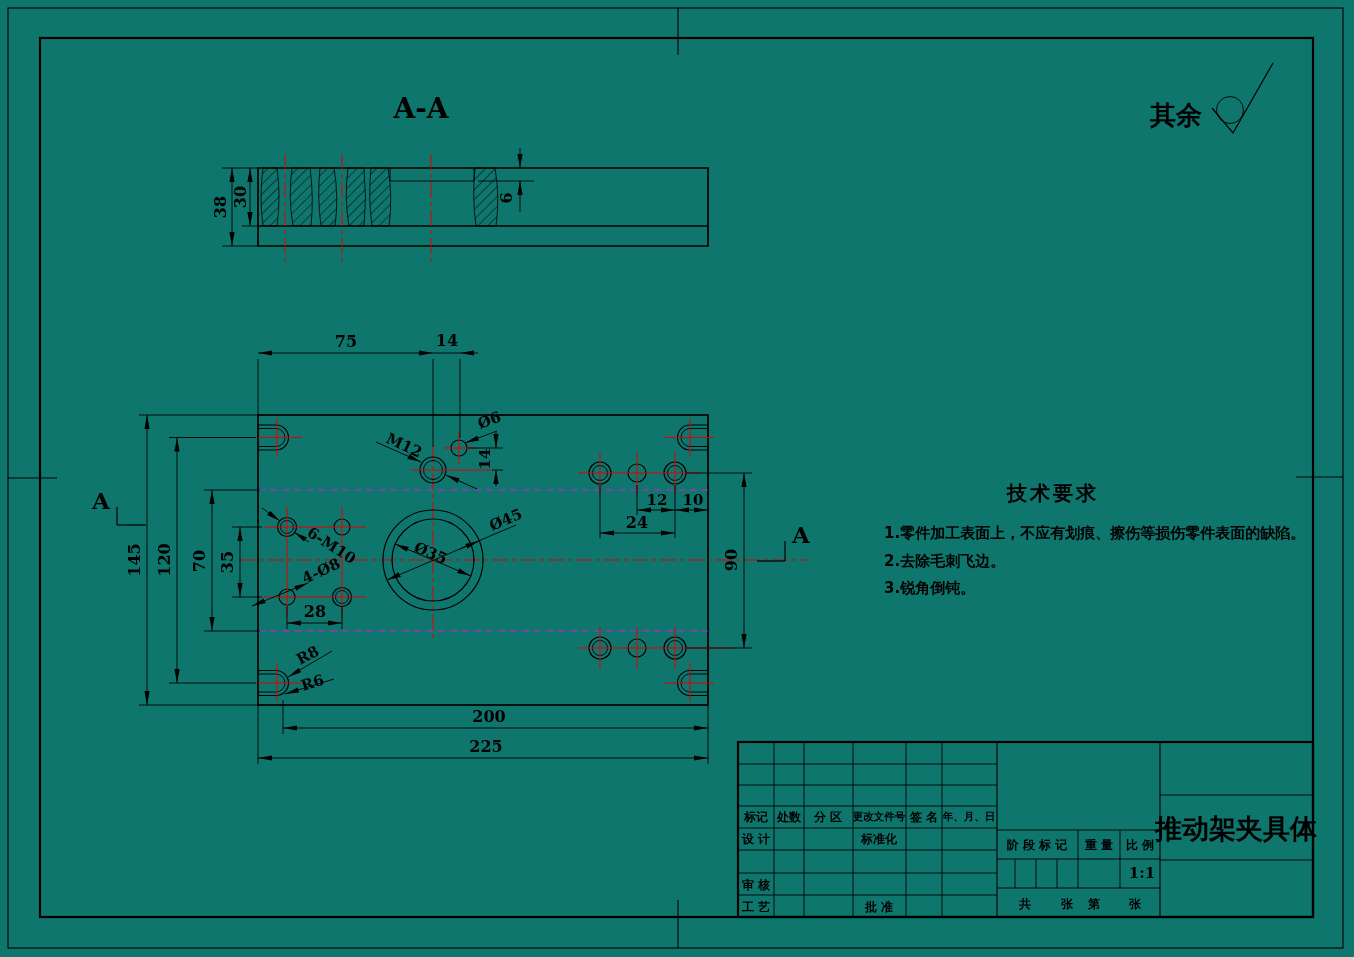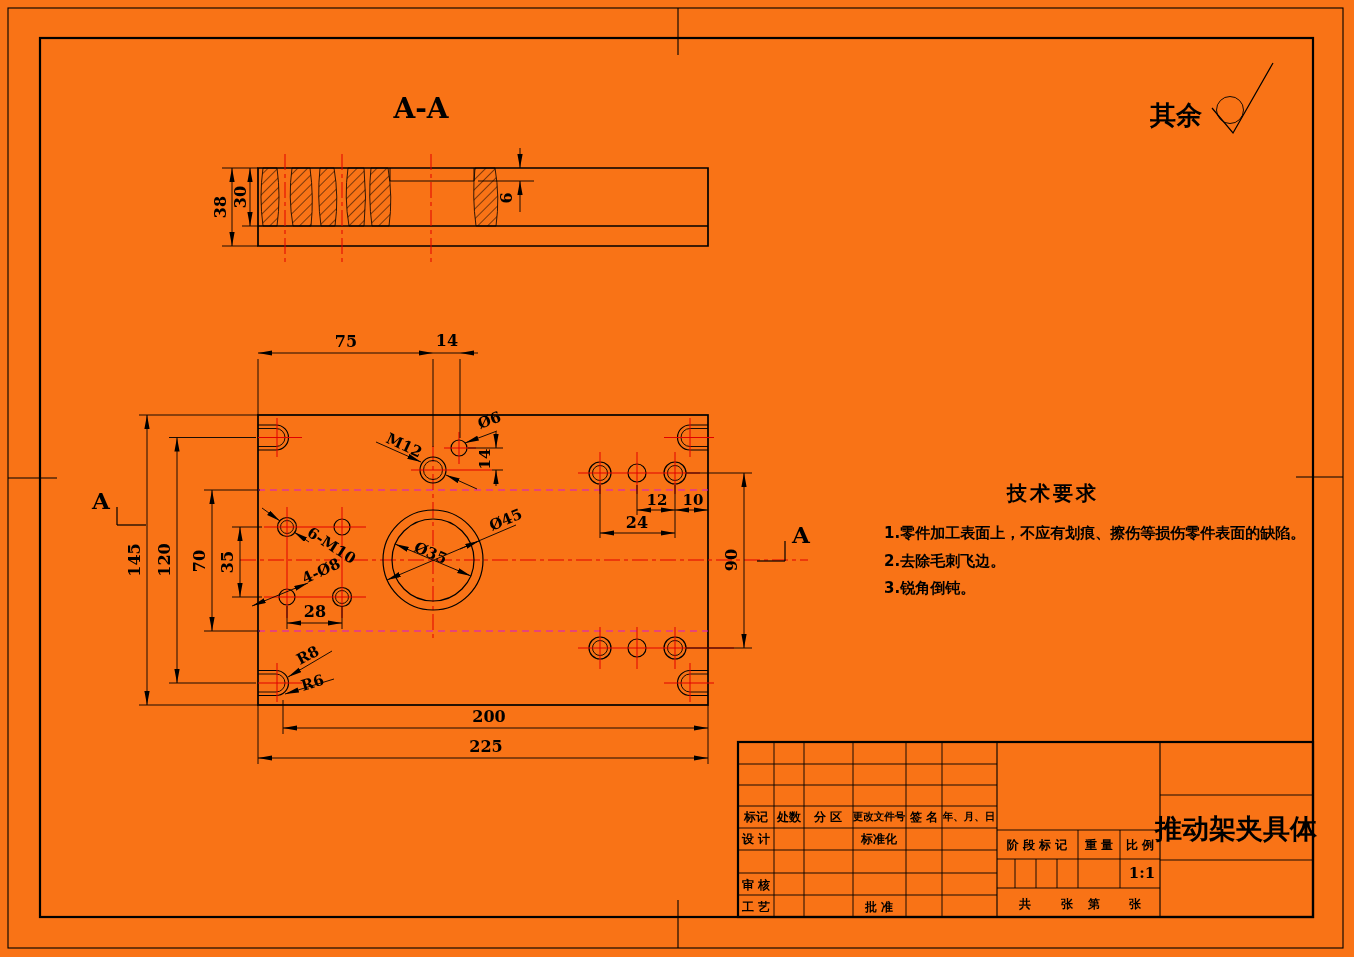--- a/index.html
+++ b/index.html
@@ -1,16 +1,16 @@
 <!DOCTYPE html>
 <html><head>
 <meta charset="utf-8">
 <style>
   html,body{margin:0;padding:0;background:#ffffff;}
-  .stage{width:1354px;height:957px;position:relative;background:#f97316;text-align:right;}
+  .stage{width:1354px;height:957px;position:relative;background:#0f766e;text-align:right;}
   svg{display:block;}
   .ln   {stroke:#000;stroke-width:0.9;fill:none;}
   .thk  {stroke:#000;stroke-width:1.7;fill:none;}
   .med  {stroke:#000;stroke-width:1.2;fill:none;}
   .brd1 {stroke:#000;stroke-width:1.1;fill:none;}
   .brd2 {stroke:#000;stroke-width:2.2;fill:none;}
   .red  {stroke:#e10000;stroke-width:1;fill:none;}
   .redcl{stroke:#e10000;stroke-width:1;fill:none;stroke-dasharray:16 4 4 4;}
   .mag  {stroke:#d619d6;stroke-width:1.2;fill:none;stroke-dasharray:7 5;}
   .hat  {fill:url(#hatch);stroke:#000;stroke-width:0.8;}

